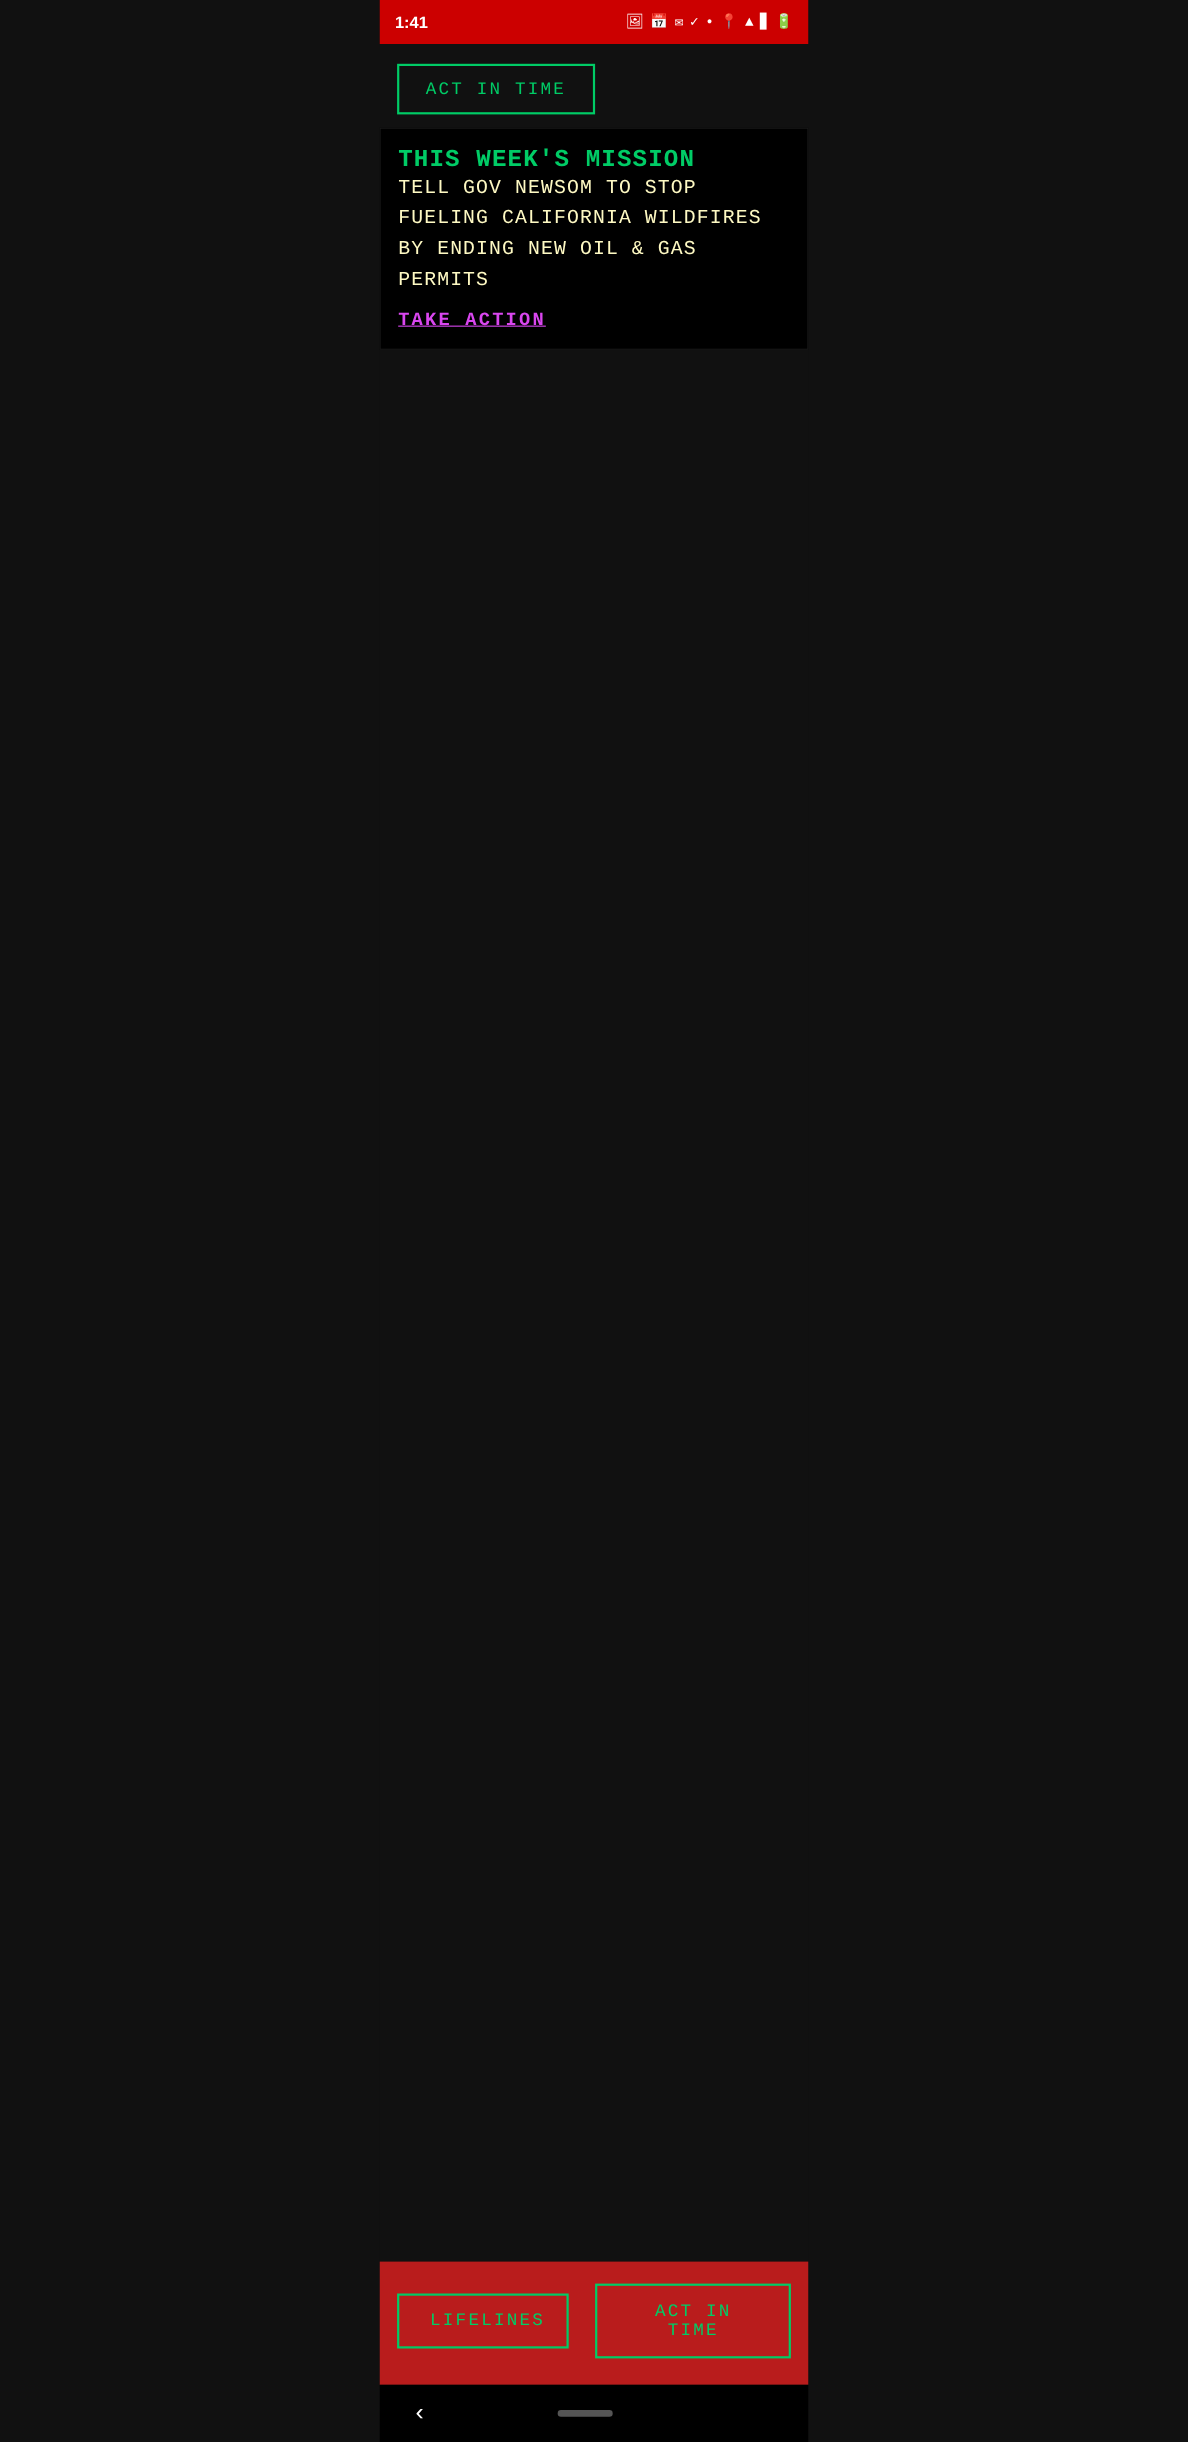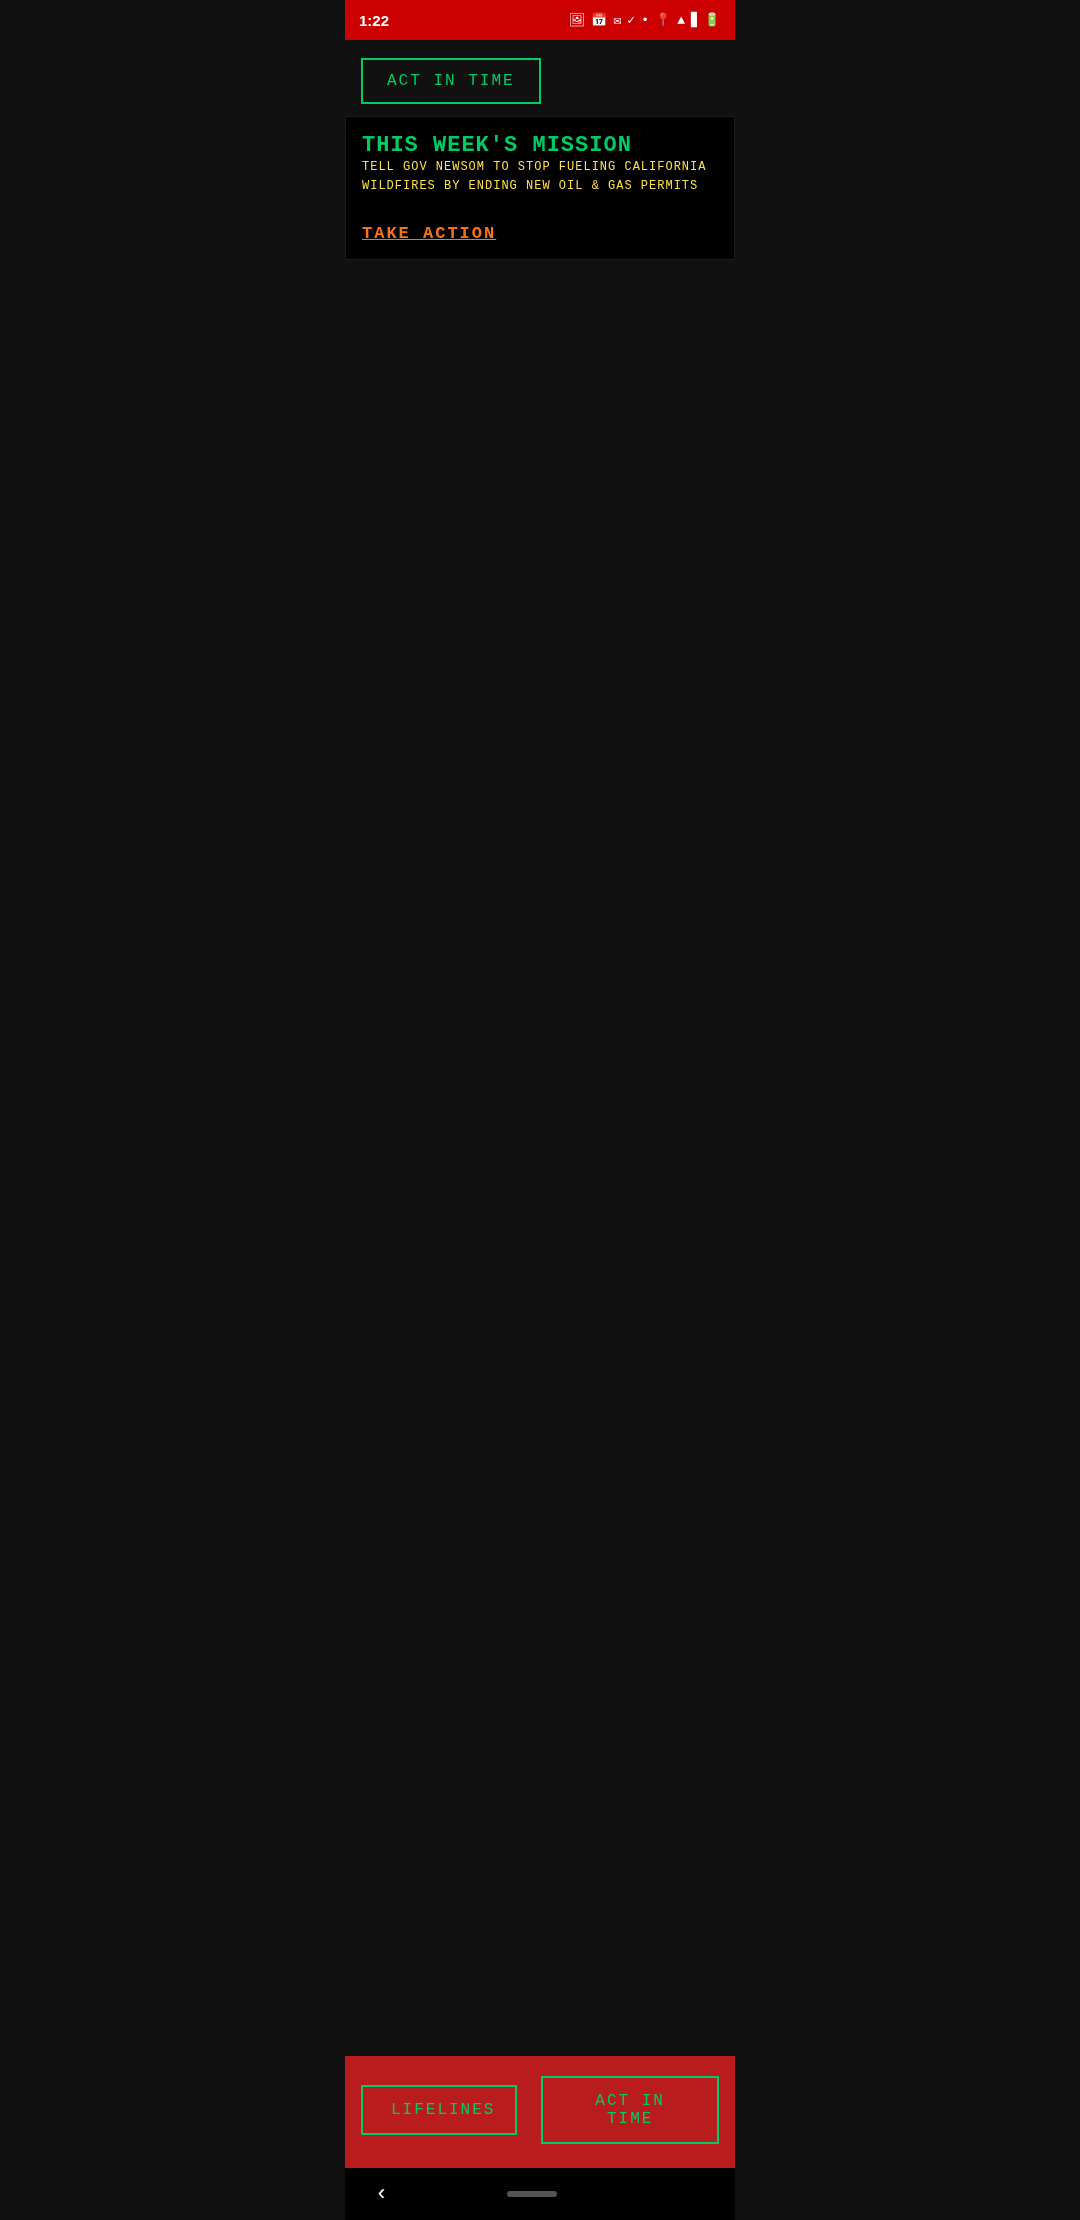--- a/index.html
+++ b/index.html
@@ -80,30 +80,30 @@
 
     .mission-title {
       color: #00cc66;
       font-size: 22px;
       font-weight: bold;
       letter-spacing: 1px;
       text-transform: uppercase;
     }
 
     .mission-body {
-      color: #fde047;
-      font-size: 12px;
+      color: #fef9c3;
+      font-size: 18px;
       letter-spacing: 1px;
       line-height: 1.55;
-      margin-bottom: 29px;
+      margin-bottom: 12px;
       text-transform: uppercase;
     }
 
     .take-action-link {
-      color: #f97316;
+      color: #d946ef;
       font-size: 17px;
       font-weight: bold;
       letter-spacing: 2px;
       text-decoration: underline;
       cursor: pointer;
       text-transform: uppercase;
       display: inline-block;
     }
 
     
@@ -162,21 +162,21 @@
     }
 
     .sys-nav-spacer {
       width: 30px;
     }
   </style>
 </head>
 <body>
 
 <div class="status-bar">
-  <span class="status-time">1:22</span>
+  <span class="status-time">1:41</span>
   <div class="status-icons">
     <span class="status-icon">🖼</span>
     <span class="status-icon">📅</span>
     <span class="status-icon">✉</span>
     <span class="status-icon">✓</span>
     <span class="status-icon">•</span>
     <span class="status-icon">📍</span>
     <span class="status-icon">▲</span>
     <span class="status-icon">▊</span>
     <span class="status-icon">🔋</span>

